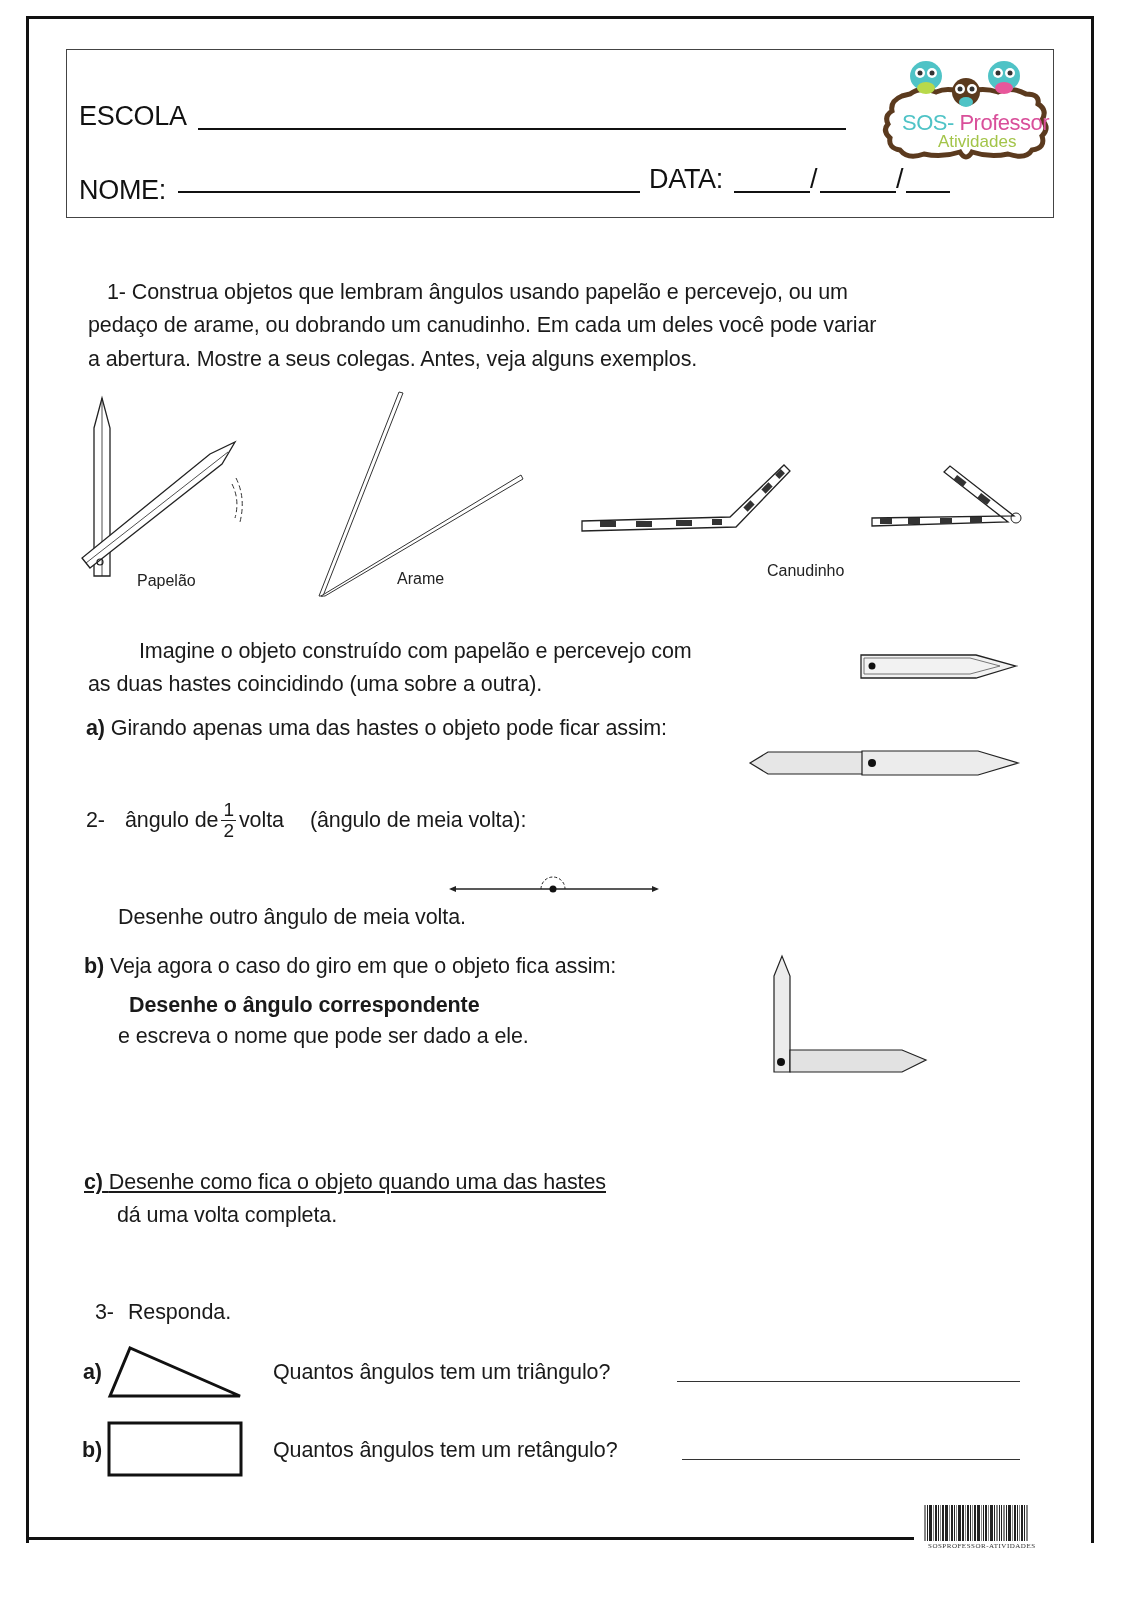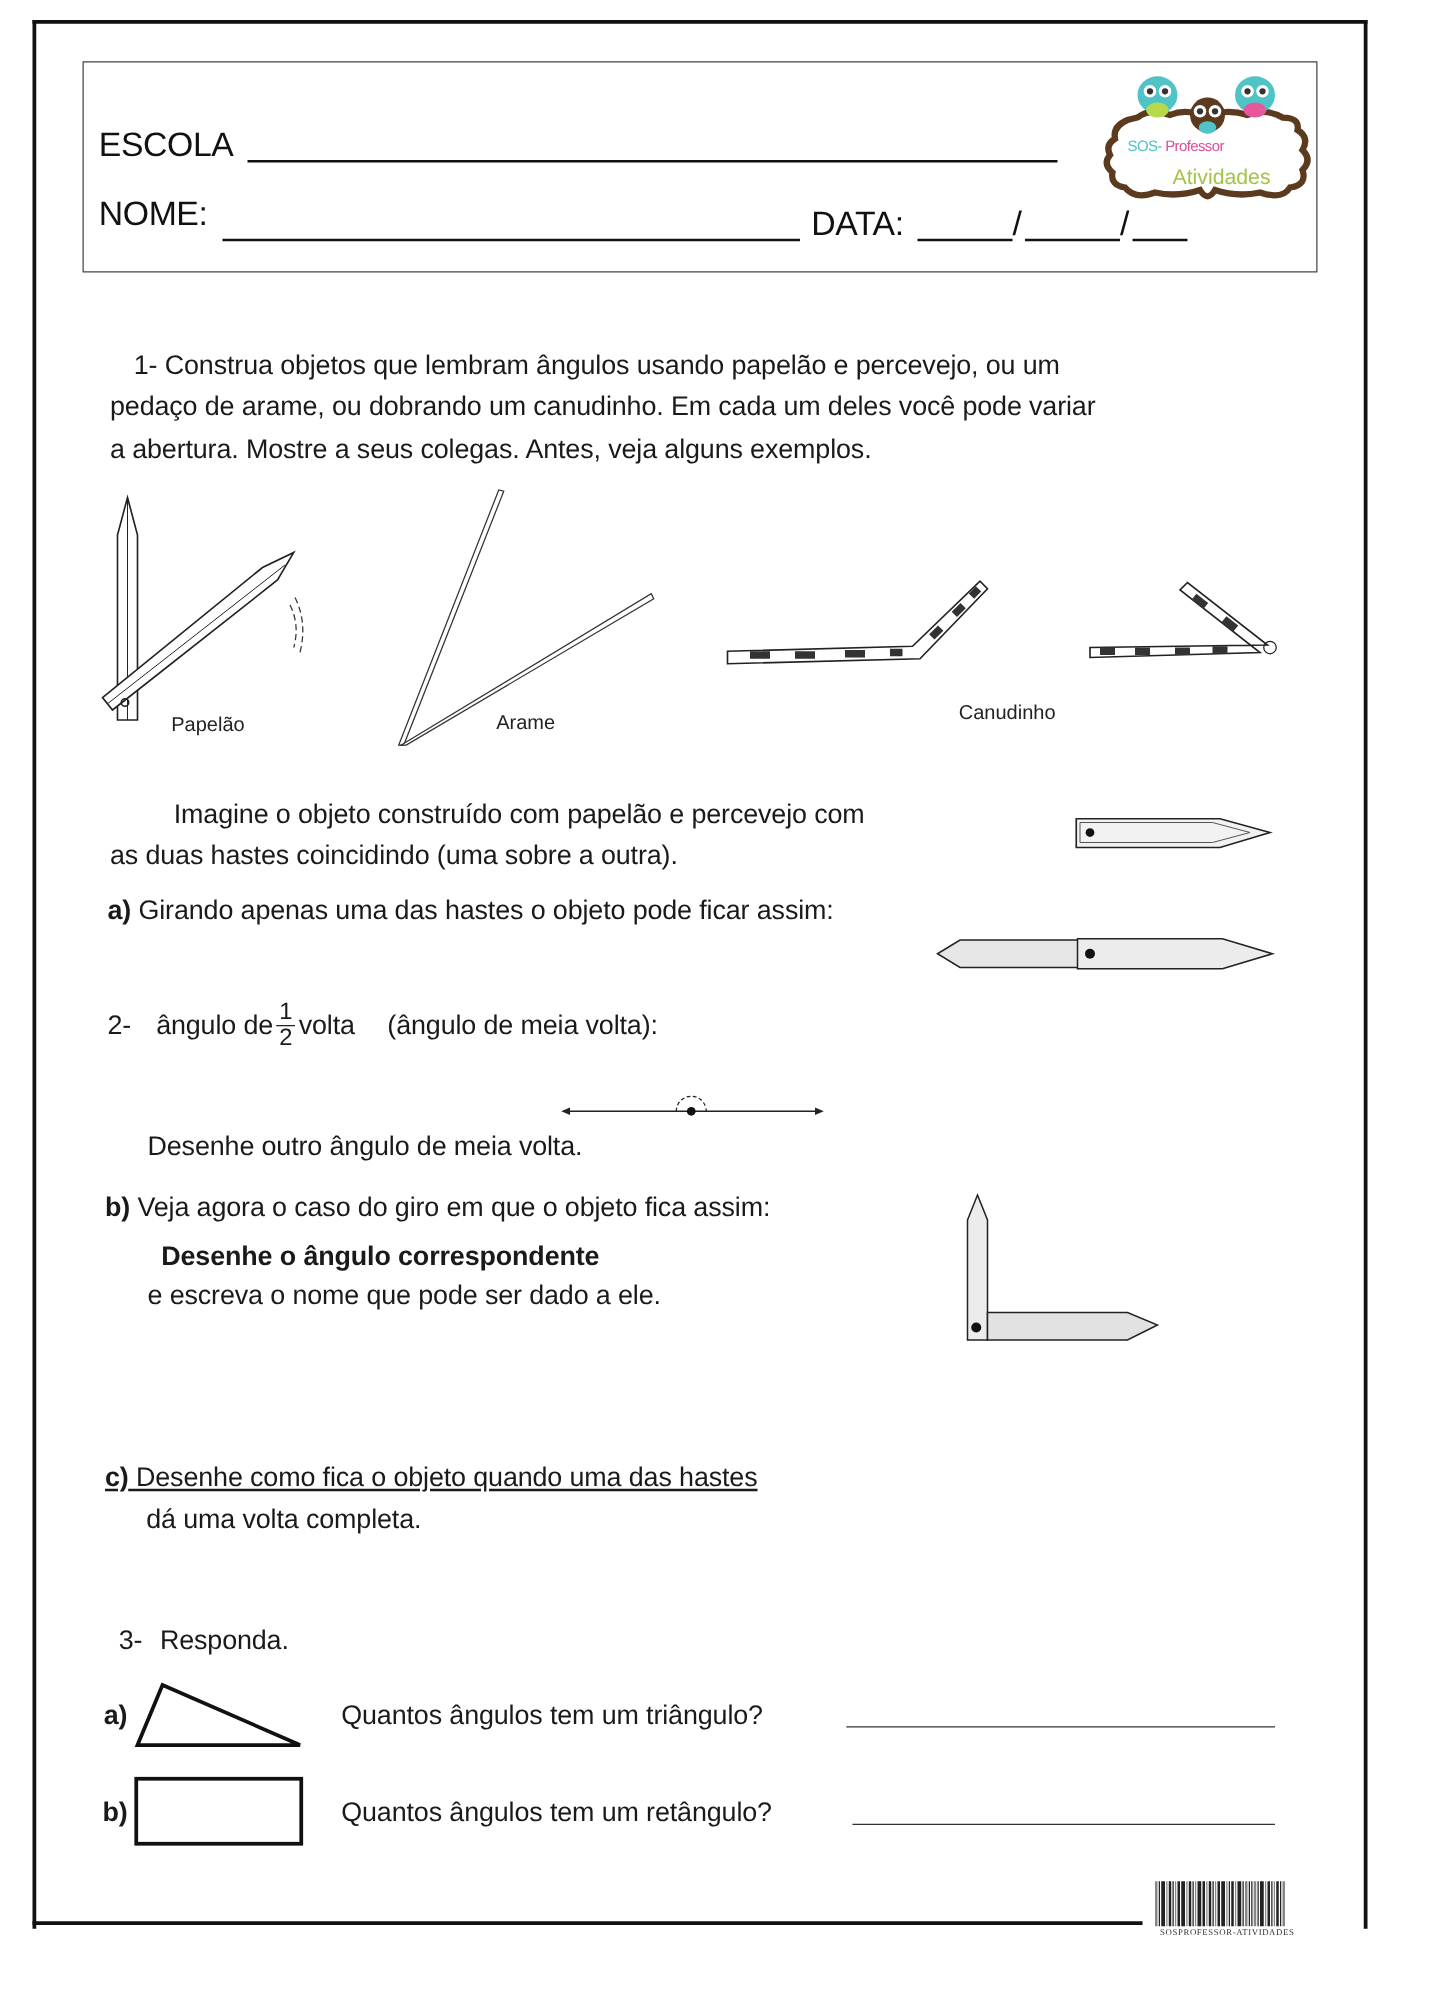--- a/index.html
+++ b/index.html
@@ -3,21 +3,21 @@
 <meta charset="utf-8">
 <style>
   html,body{margin:0;padding:0;background:#fff;}
   body{width:1144px;height:1600px;position:relative;overflow:hidden;font-family:"Liberation Sans",sans-serif;color:#1a1a1a;}
   .frame{position:absolute;left:26px;top:16px;width:1062px;height:1524px;border-top:3px solid #111;border-left:3px solid #111;border-right:3px solid #111;}
   .frame-bottom{position:absolute;left:26px;top:1537px;width:888px;border-top:3px solid #111;}
   .header-box{position:absolute;left:66px;top:49px;width:986px;height:167px;border:1.5px solid #444;}
   .hdr-label{position:absolute;font-size:27px;letter-spacing:-0.3px;color:#111;}
   .hdr-line{position:absolute;border-bottom:2px solid #111;}
   .logo{position:absolute;left:880px;top:56px;width:170px;height:112px;}
-  .logo-text1{position:absolute;left:22px;top:54px;font-size:12px;font-weight:normal;letter-spacing:-0.5px;}
+  .logo-text1{position:absolute;left:22px;top:54px;font-size:22px;font-weight:normal;letter-spacing:-0.5px;}
   .logo-text1 .sos{color:#4fc3c6;}
   .logo-text1 .prof{color:#d94f9a;}
   .logo-text2{position:absolute;left:58px;top:76px;font-size:17px;color:#a3c449;}
   .txt{position:absolute;font-size:21.5px;color:#1a1a1a;white-space:nowrap;letter-spacing:-0.1px;}
   .lbl{font-weight:bold;}
   .caption{position:absolute;font-size:16px;color:#222;}
   .frac{display:inline-block;vertical-align:middle;text-align:center;font-size:19px;line-height:20px;margin:0 3px;}
   .frac span{display:block;}
   .frac .num{border-bottom:1.5px solid #222;padding:0 2px;}
   svg{position:absolute;overflow:visible;}
@@ -28,21 +28,21 @@
 </style>
 </head>
 <body>
 
 <div class="frame"></div>
 <div class="frame-bottom"></div>
 
 <div class="header-box"></div>
 <span class="hdr-label" style="left:79px;top:101px;text-align:right;">ESCOLA</span>
 <div class="hdr-line" style="left:198px;top:128px;width:648px;"></div>
-<span class="hdr-label" style="left:79px;top:156px;">NOME:</span>
+<span class="hdr-label" style="left:79px;top:175px;">NOME:</span>
 <div class="hdr-line" style="left:178px;top:191px;width:462px;"></div>
 <span class="hdr-label" style="left:649px;top:164px;">DATA:</span>
 <div class="hdr-line" style="left:734px;top:191px;width:76px;"></div>
 <span class="hdr-label" style="left:810px;top:164px;">/</span>
 <div class="hdr-line" style="left:820px;top:191px;width:76px;"></div>
 <span class="hdr-label" style="left:896px;top:164px;">/</span>
 <div class="hdr-line" style="left:906px;top:191px;width:44px;"></div>
 
 <div class="logo">
   <svg width="170" height="112" style="left:0;top:0;">

